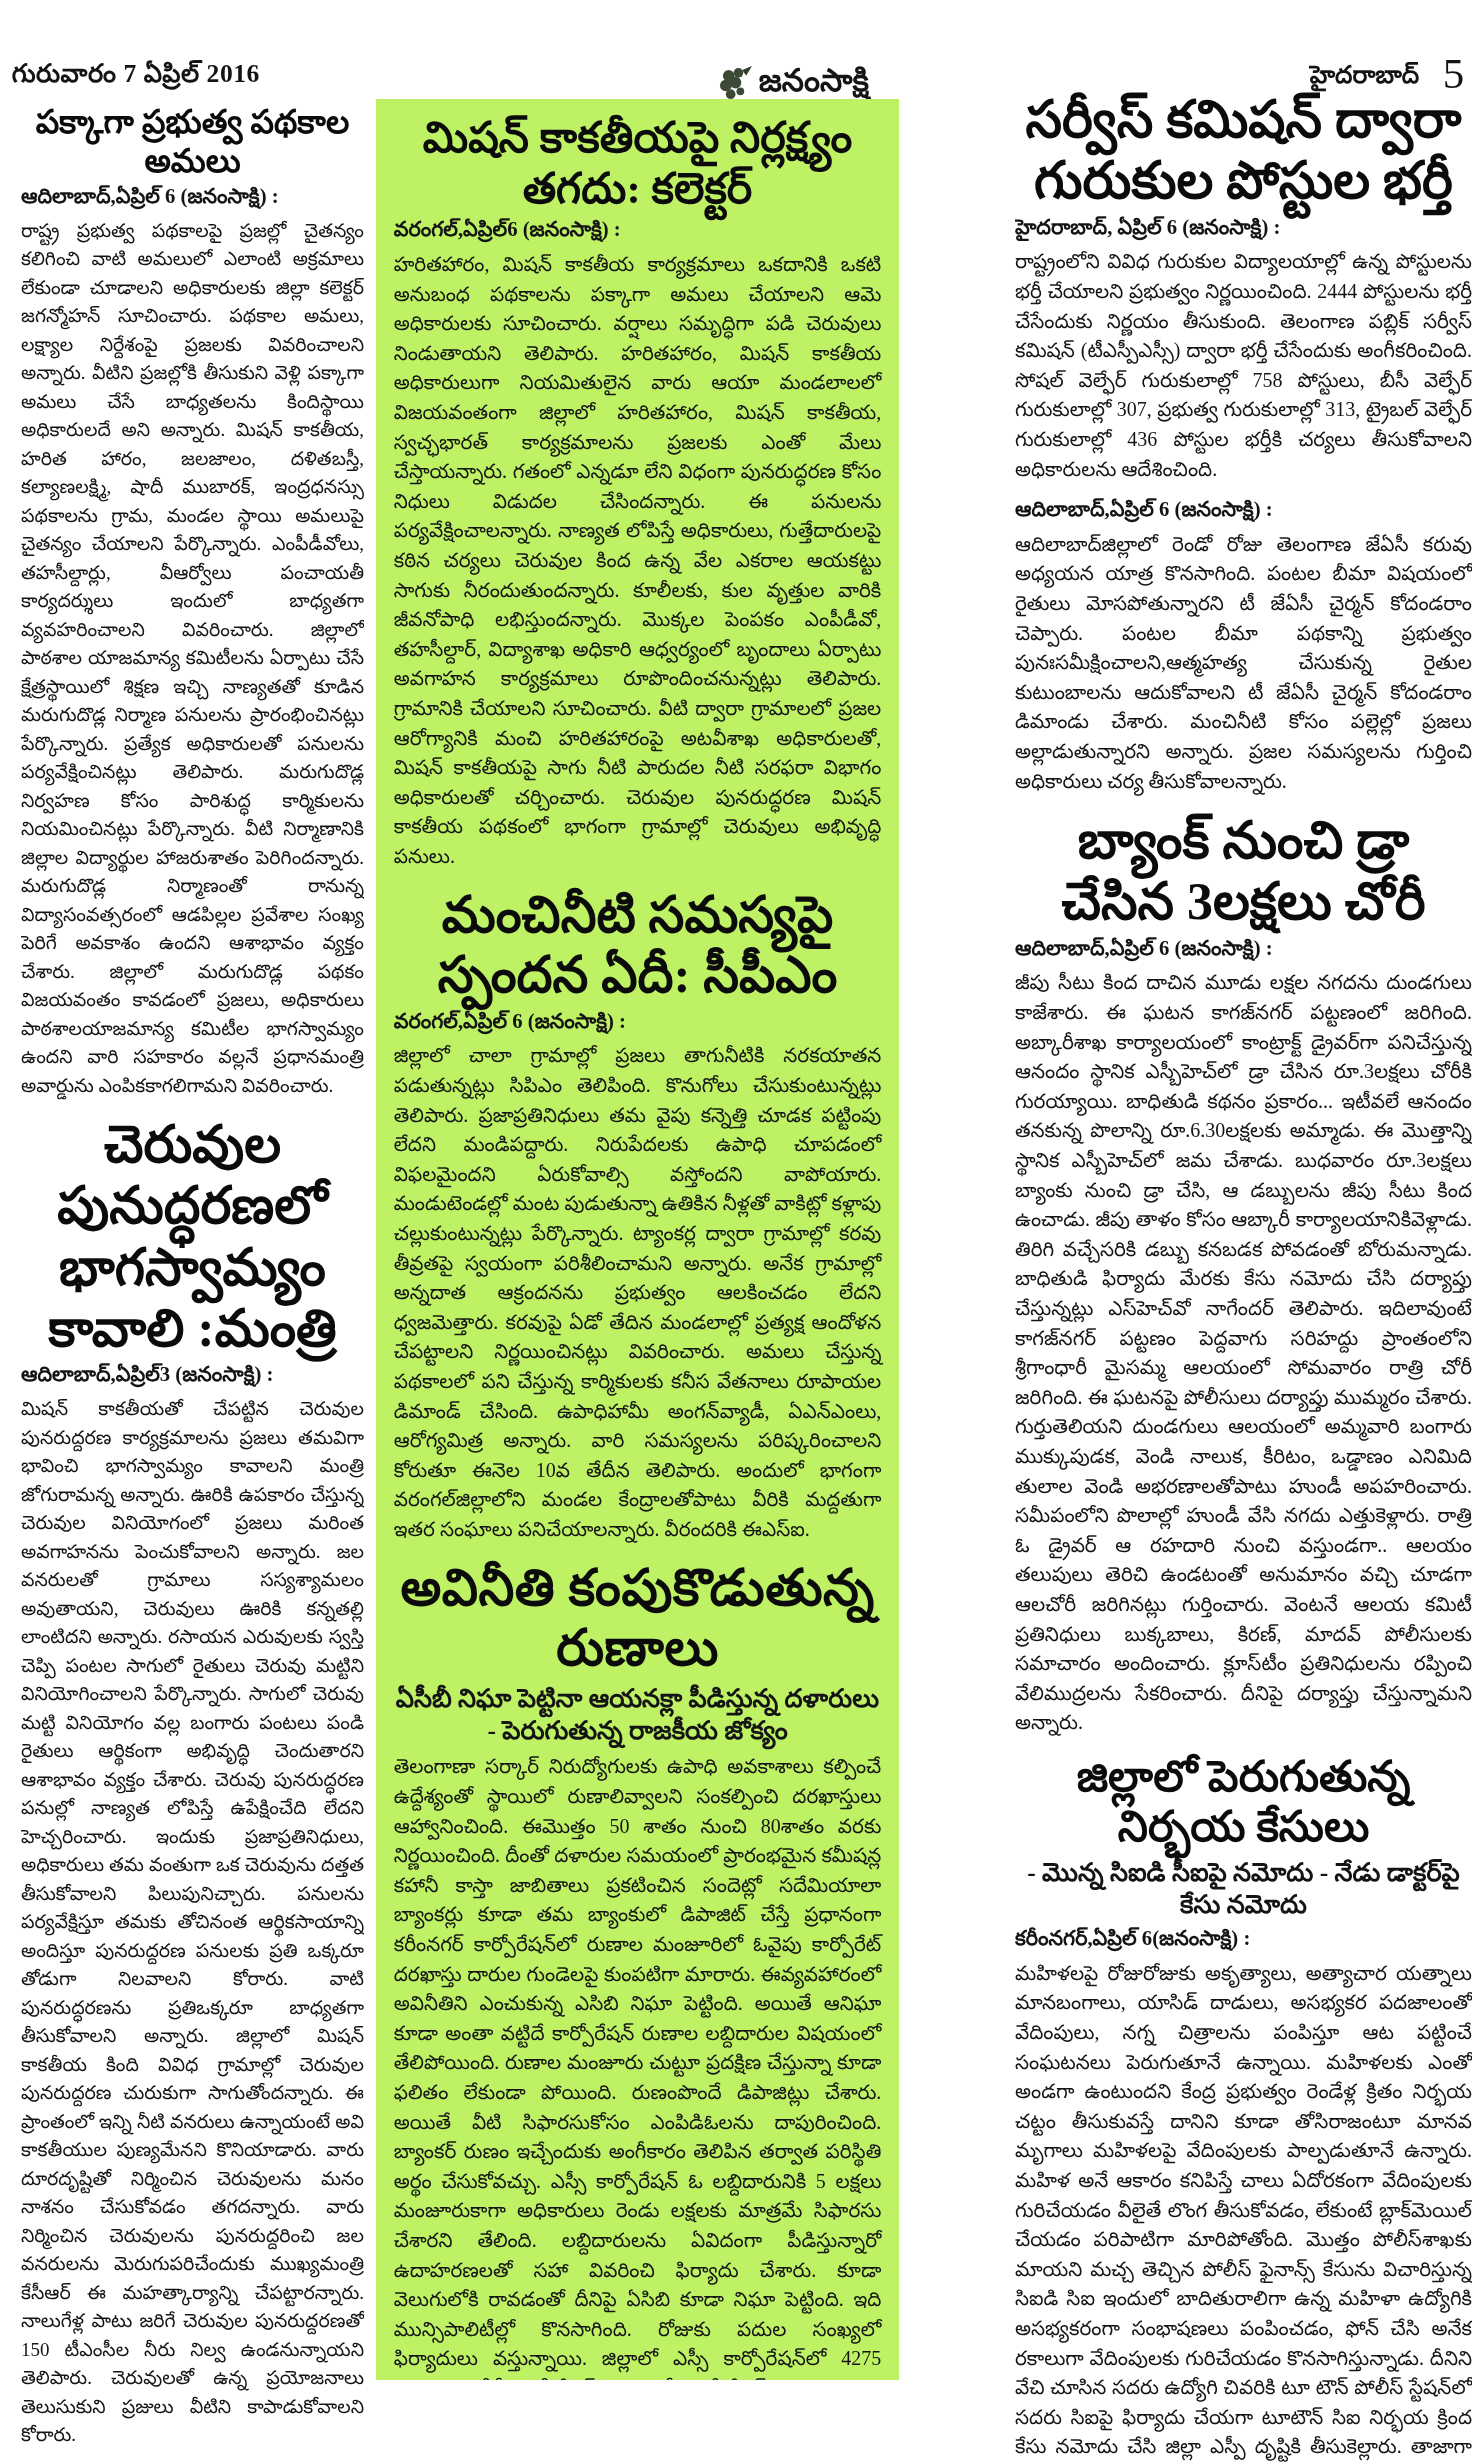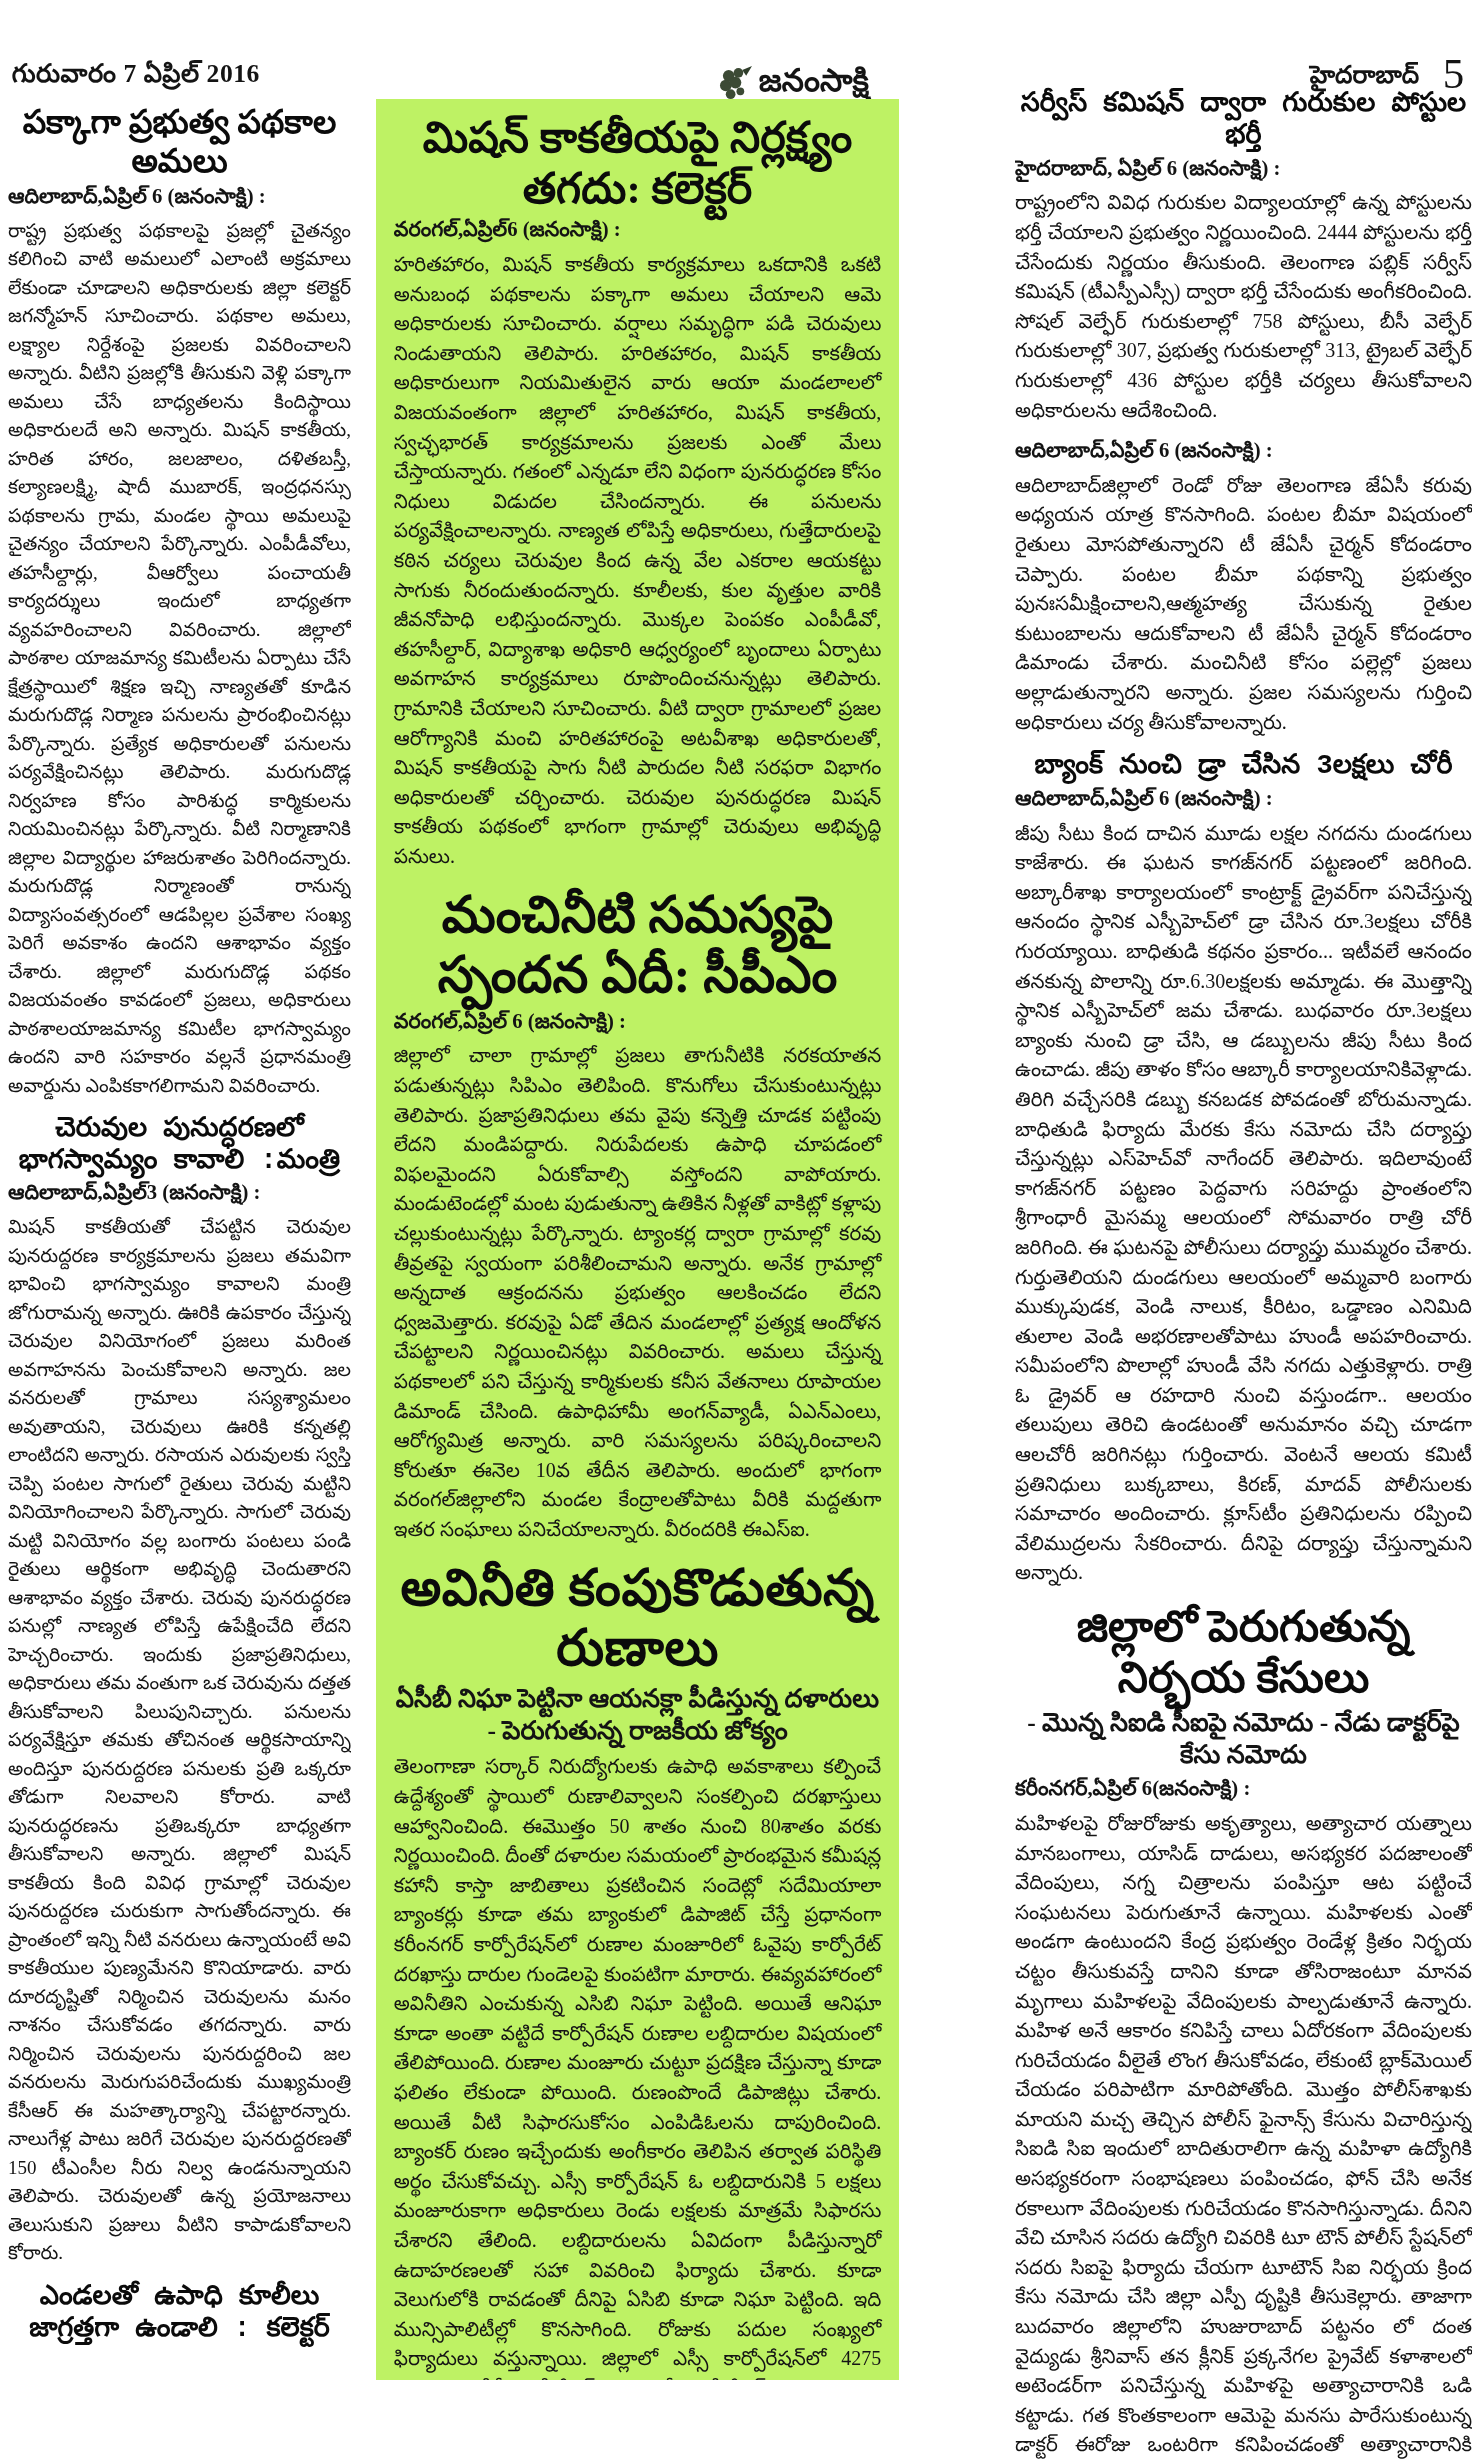--- a/index.html
+++ b/index.html
@@ -13,29 +13,29 @@
   
   .header{position:absolute;top:51px;left:11.8px;right:13.8px;height:51px;}
   .header-date{position:absolute;left:0;top:7.9px;font-weight:bold;font-size:25.6px;letter-spacing:0.5px;}
   .masthead{position:absolute;left:707px;top:12px;display:flex;align-items:center;gap:7px;}
   .masthead-title{font-weight:bold;font-size:31.5px;}
   .header-city{position:absolute;right:45px;top:9.9px;font-weight:bold;font-size:24.6px;}
   .header-pageno{position:absolute;right:0;top:-2px;font-size:43px;font-weight:normal;}
 
   
   .col{position:absolute;overflow:hidden;}
-  .col-left{left:8px;top:97px;width:343px;height:2354px;}
+  .col-left{left:21px;top:97px;width:343px;height:2354px;}
   .col-mid{left:376px;top:99px;width:523px;height:2281px;background:#bef264;
            padding:7.9px 17.7px;box-sizing:border-box;}
   .col-right{left:1015px;top:83px;width:457px;height:2380px;}
 
   .article{margin-bottom:13.8px;}
   .headline{font-weight:bold;text-align:center;line-height:1.18;margin:5.9px 0 3.9px 0;color:#0b0b0b;}
   .h-34{font-size:33px;} .h-38{font-size:37px;}
-  .h-40{font-size:27px;font-family:Liberation Mono, monospace;} .h-44{font-size:43px;}
+  .h-40{font-size:52px;} .h-44{font-size:43px;}
   .h-46{font-size:51px;font-family:Liberation Serif, serif;} .h-52{font-size:51px;letter-spacing:0.5px;}
   .subhead{font-weight:bold;text-align:center;font-size:25.6px;line-height:1.25;margin:2px 0 5.9px 0;}
   .dateline{font-weight:bold;font-size:20.7px;margin:3.9px 0 3.9px 0;}
   .body-text{font-size:19px;line-height:1.5;text-align:justify;}
   .col-mid .body-text,.col-right .body-text{font-size:20px;line-height:1.48;}
 </style>
 </head>
 <body>
 
 <div class="page">

